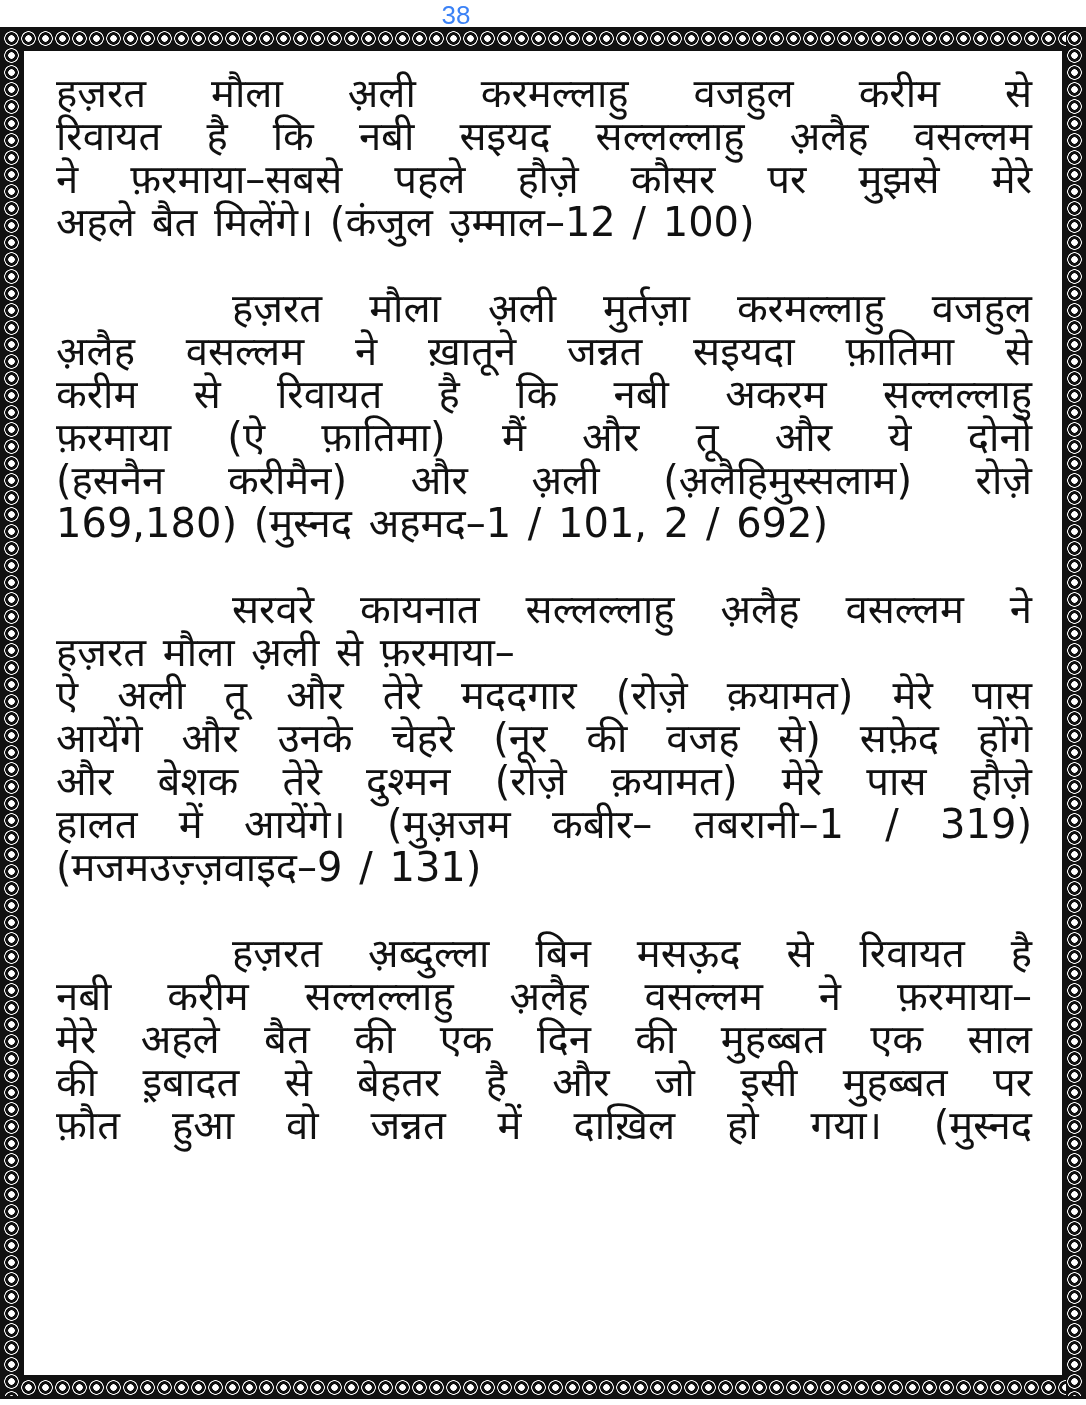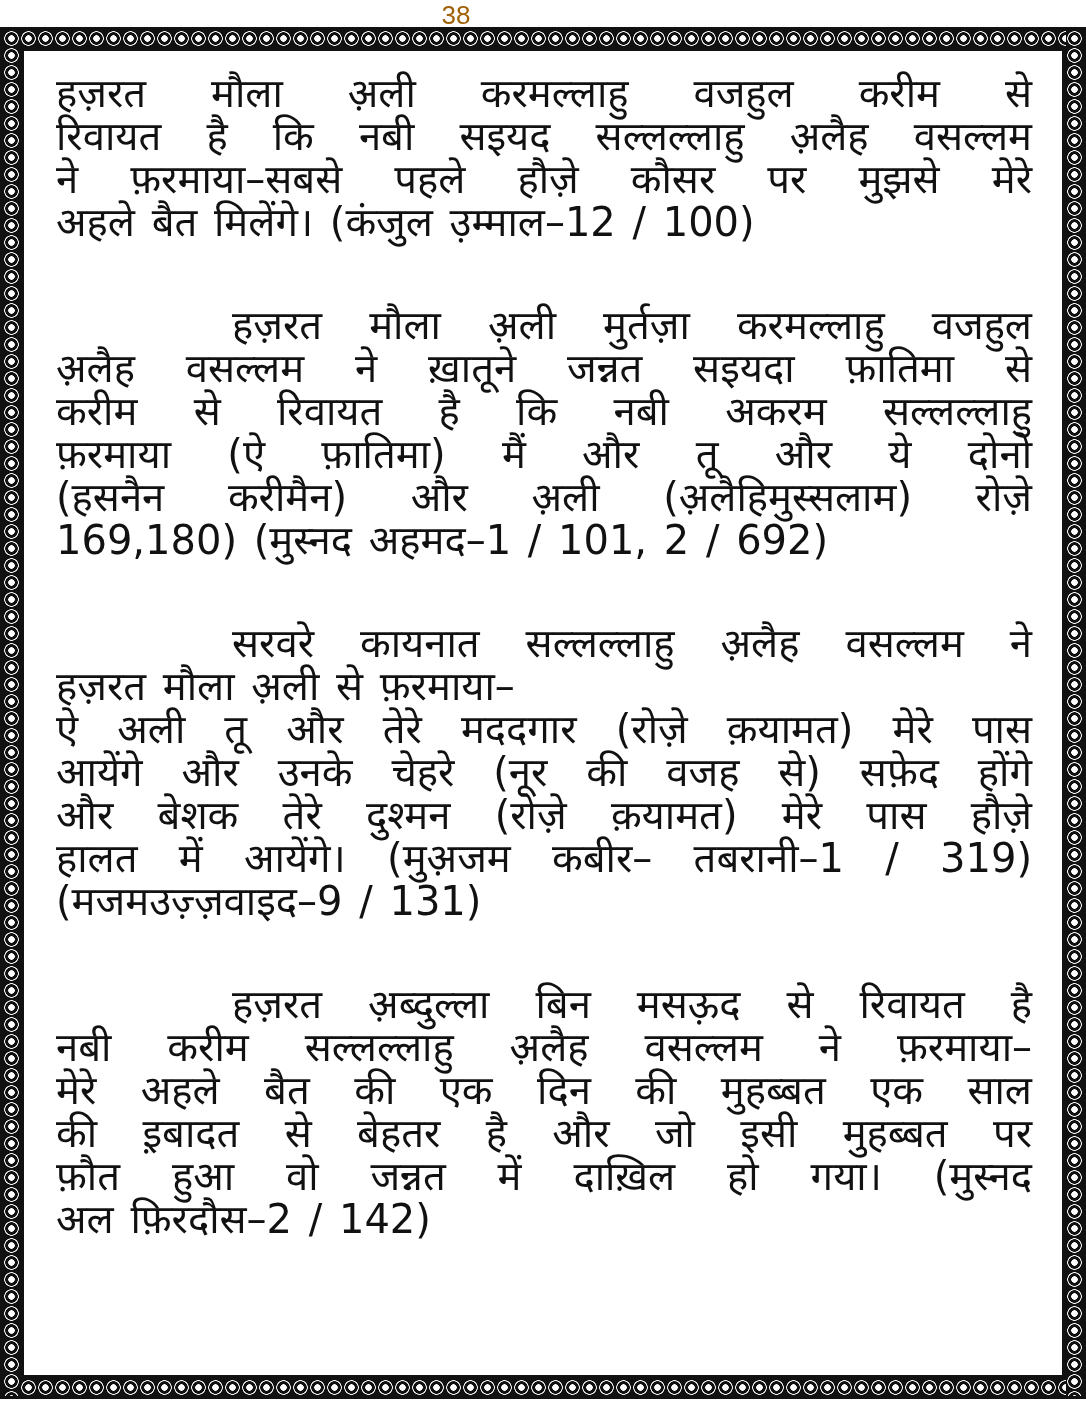--- a/index.html
+++ b/index.html
@@ -1,34 +1,34 @@
 <!DOCTYPE html>
 <html><head>
 <meta charset="utf-8">
 <style>
   html, body { margin:0; padding:0; background:#ffffff; }
   body { width:1086px; height:1405px; position:relative; overflow:hidden;
          font-family:"DejaVu Sans","Liberation Sans",sans-serif; color:#111; }
   .page-number { position:absolute; top:0; left:0; width:912px; text-align:center;
-                 font-family:"Liberation Sans",sans-serif; font-size:26px; line-height:30px; color:#a16207; }
+                 font-family:"Liberation Sans",sans-serif; font-size:26px; line-height:30px; color:#3b82f6; }
   .frame { position:absolute; left:0; top:27px; width:1086px; height:1372px; box-sizing:border-box;
            border:3px solid #111; }
   .band { position:absolute; background-color:#111;
           background-image: radial-gradient(circle at center, #fff 0 3px, #111 3.5px 6px, #fff 6.5px 7px, transparent 7.5px);
           background-size:17px 17px; }
   .band.top { left:0; top:0; right:0; height:17px; }
   .band.bottom { left:0; bottom:0; right:0; height:17px; }
   .band.left { left:0; top:0; bottom:0; width:17px; }
   .band.right { right:0; top:0; bottom:0; width:17px; }
   .inner-line { position:absolute; left:17px; top:17px; right:17px; bottom:17px; border:4px solid #111; background:#fff; }
   .content { position:absolute; left:56px; top:72px; width:976px; }
   .para { margin:0; font-size:40px; line-height:43px; text-align:justify; text-align-last:left; word-spacing:4px; }
   .line { display:block; text-align:justify; text-align-last:justify; white-space:nowrap; height:43px; }
   .line.last { text-align-last:left; }
-  .line.indent { padding-left:176px;margin-top:17px; }
+  .line.indent { padding-left:176px; }
   .gap { height:43px; }
 </style>
 </head>
 <body>
 
 <div class="page-number">38</div>
 
 <div class="frame">
   <div class="band top"></div>
   <div class="band bottom"></div>
@@ -67,15 +67,14 @@
     <span class="line last">(मजमउज़्ज़वाइद–9 / 131)</span>
   </div>
   <div class="gap"></div>
 
   <div class="para">
     <span class="line indent">हज़रत अ़ब्दुल्ला बिन मसऊ़द से रिवायत है</span>
     <span class="line">नबी करीम सल्लल्लाहु अ़लैह वसल्लम ने फ़रमाया–</span>
     <span class="line">मेरे अहले बैत की एक दिन की मुहब्बत एक साल</span>
     <span class="line">की इ़बादत से बेहतर है और जो इसी मुहब्बत पर</span>
     <span class="line">फ़ौत हुआ वो जन्नत में दाख़िल हो गया। (मुस्नद</span>
-    <span class="line last">अल फ़िरदौस–2 / 142)</span>
   </div>
 </div>
 
 </body></html>

